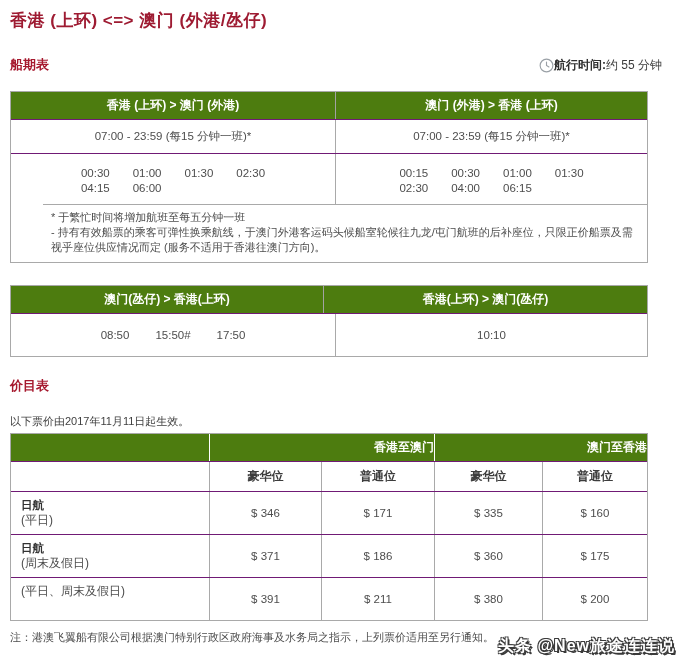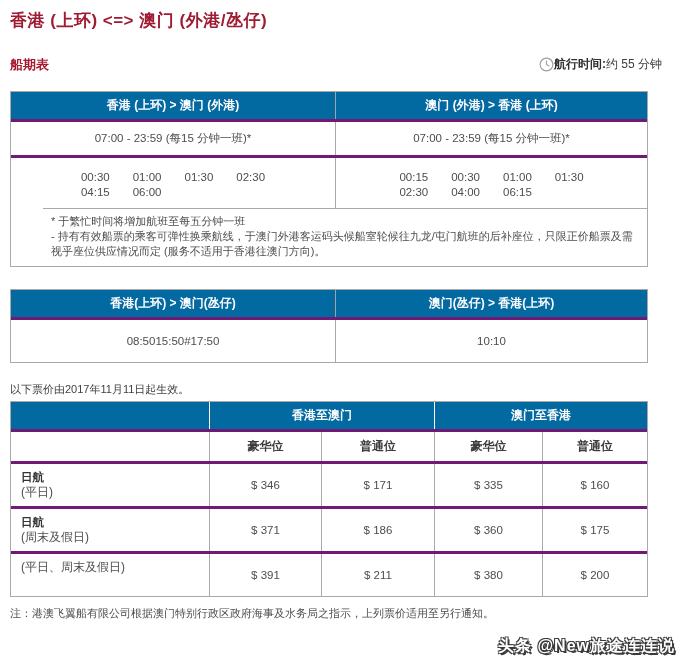--- a/index.html
+++ b/index.html
@@ -8,56 +8,56 @@
     width:680px; height:665px; overflow:hidden; position:relative;
     background:#ffffff; color:#4d4d4d;
     font-family:"Liberation Sans","DejaVu Sans",sans-serif;
   }
   .wrap { margin-left:10px; width:638px; }
 
   .page-title {
     margin:9px 0 0 0; color:#9e1b32; font-size:17px; font-weight:bold; letter-spacing:0.5px;
   }
 
-  .section-bar { display:flex; justify-content:space-between; align-items:flex-start; margin-top:24px; }
+  .section-bar { display:flex; justify-content:space-between; align-items:center; margin-top:24px; }
   .sec-heading { color:#a6192e; font-size:13px; font-weight:bold; }
   .travel { display:flex; align-items:center; gap:0; font-size:12px; color:#3c3c3c; margin-right:-14px; }
   .travel .lbl { font-weight:bold; color:#2f2f2f; }
 
   .tbl { border:1px solid #a9a9a9; width:638px; margin-top:17px; }
-  .tbl-header { display:flex; background:#0369a1; }
+  .tbl-header { display:flex; background:#4d7c0f; }
   .tbl-header .hcell {
     color:#fff; font-size:12px; font-weight:bold; text-align:center; line-height:27px; height:27px;
     overflow:hidden; white-space:nowrap;
   }
   .tbl-header .hcell + .hcell { border-left:1px solid #a3a3a3; }
   .c-left  { flex:0 0 324px; }
   .c-right { flex:1 1 auto; }
 
-  .row { display:flex; border-top:3px solid #701a75;justify-content:flex-end; }
+  .row { display:flex; border-top:1px solid #701a75;justify-content:flex-end; }
   .row .cell { text-align:center; }
   .row .cell + .cell { border-left:1px solid #a9a9a9; }
   .freq-row .cell { font-size:11.5px; line-height:33px; height:33px; }
   .times-row .cell { padding:9px 0 10px 0; }
   .tgrid { display:inline-grid; grid-template-columns:repeat(4,auto); column-gap:23px; row-gap:3px;
            font-size:11.5px; justify-items:start; text-align:left; }
-  .tflex { display:flex; justify-content:center; font-size:11.5px; line-height:42px; height:42px; }
+  .tflex { display:flex; justify-content:center; gap:26px; font-size:11.5px; line-height:42px; height:42px; }
 
   .foot-row { border-top:1px solid #a9a9a9; padding:5px 8px 7px 8px; font-size:11px; line-height:15px; color:#4d4d4d;margin-left:32px; }
   .foot-row div { margin:0; }
 
   .free-foot { margin-top:9px; font-size:11px; color:#4d4d4d; }
 
   .fare-heading { margin-top:20px; }
   .effective { margin-top:19px; font-size:11px; color:#3f3f3f; }
 
   .fare-tbl { margin-top:4px; }
   .f-label { flex:0 0 198px; }
   .f-c1 { flex:0 0 112px; } .f-c2 { flex:0 0 113px; } .f-c3 { flex:0 0 108px; } .f-c4 { flex:1 1 auto; }
-  .fare-tbl .tbl-header .hcell { height:27px; line-height:27px; }
+  .fare-tbl .tbl-header .hcell { height:27px; line-height:27px;text-align:right; }
   .fare-tbl .tbl-header .grp { }
   .fare-tbl .tbl-header .hcell + .hcell { border-left:1px solid #ffffff; }
   .subhead .cell { font-size:12px; font-weight:bold; color:#3c3c3c; line-height:29px; height:29px; }
   .fare-row .cell { font-size:11.5px; }
   .fare-row .price { line-height:42px; height:42px; }
   .fare-row .rowlabel { text-align:left; padding:6px 4px 6px 10px; line-height:15px; }
   .rowlabel .main { font-weight:bold; color:#333; font-size:11.5px; }
   .rowlabel .sub { font-size:12px; color:#4d4d4d; }
 
   .bottom-note { margin-top:9px; font-size:11px; color:#4d4d4d; white-space:nowrap; }
@@ -123,40 +123,41 @@
       </div>
     </div>
     <div class="foot-row">
       <div>* 于繁忙时间将增加航班至每五分钟一班</div>
       <div>- 持有有效船票的乘客可弹性换乘航线，于澳门外港客运码头候船室轮候往九龙/屯门航班的后补座位，只限正价船票及需视乎座位供应情况而定 (服务不适用于香港往澳门方向)。</div>
     </div>
   </div>
 
   <div class="tbl" style="margin-top:22px;">
     <div class="tbl-header">
+      <div class="hcell c-right">澳门(氹仔) &gt; 香港(上环)</div>
       <div class="hcell c-left">香港(上环) &gt; 澳门(氹仔)</div>
-      <div class="hcell c-right">澳门(氹仔) &gt; 香港(上环)</div>
     </div>
     <div class="row">
       <div class="cell c-left">
         <span class="tflex">
           <span>08:50</span>
           <span>15:50#</span>
           <span>17:50</span>
         </span>
       </div>
       <div class="cell c-right">
         <span class="tflex">
           <span>10:10</span>
         </span>
       </div>
     </div>
   </div>
 
 
+  <div class="sec-heading fare-heading">价目表</div>
 
   <div class="effective">以下票价由2017年11月11日起生效。</div>
 
   <div class="tbl fare-tbl">
     <div class="tbl-header">
       <div class="hcell f-label"></div>
       <div class="hcell grp" style="flex:0 0 225px;">香港至澳门</div>
       <div class="hcell grp" style="flex:1 1 auto;">澳门至香港</div>
     </div>
     <div class="row subhead">

